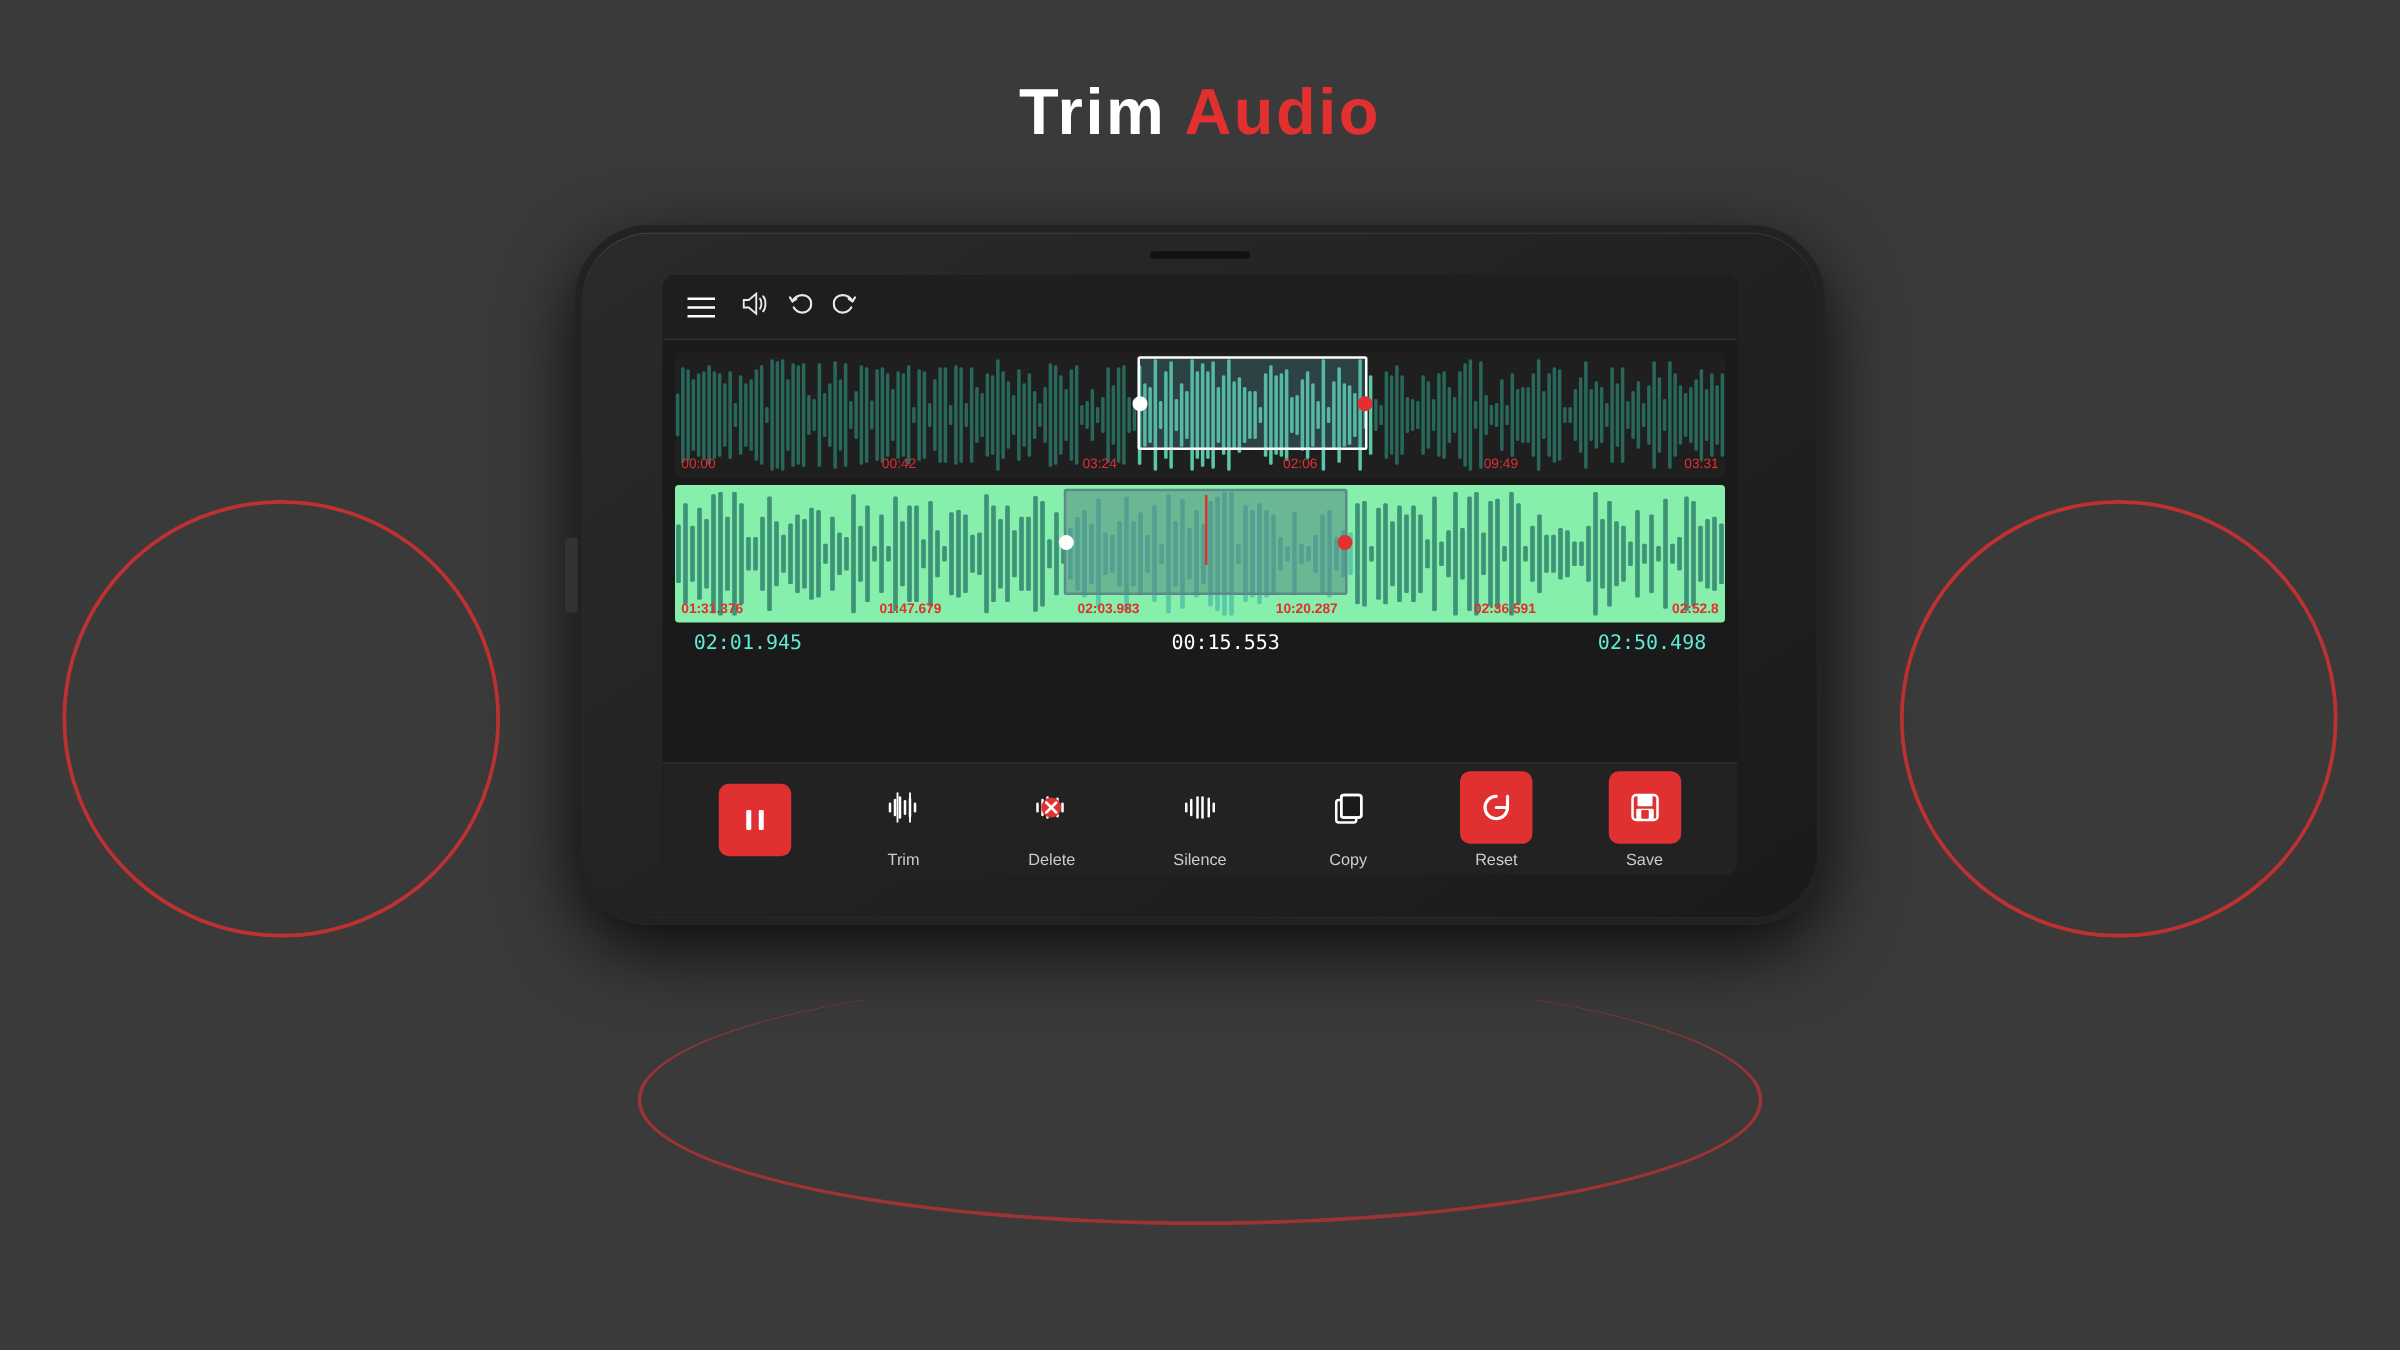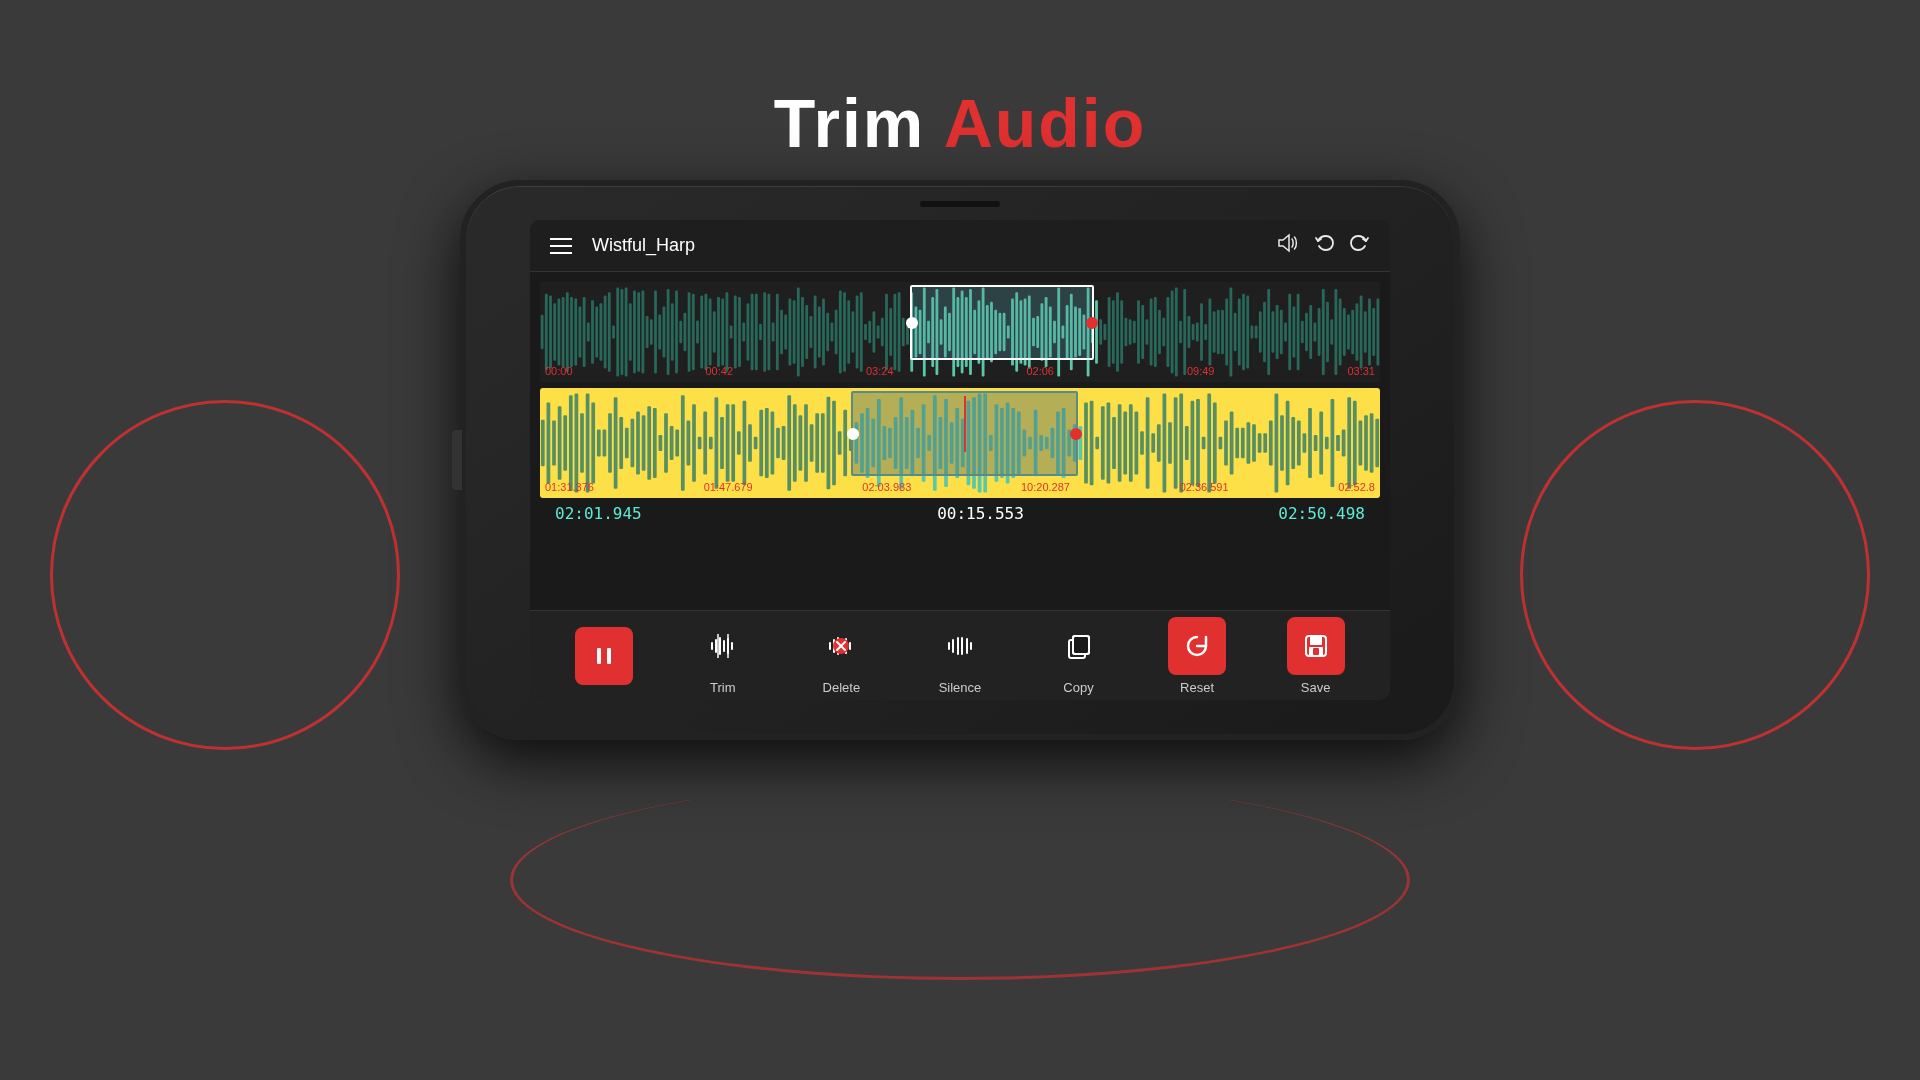--- a/index.html
+++ b/index.html
@@ -10,22 +10,22 @@
       font-family: 'Arial', sans-serif;
       overflow: hidden;
       position: relative;
       display: flex;
       flex-direction: column;
       align-items: center;
     }
 
     
     .page-title {
-      margin-top: 84px;
-      font-size: 68px;
+      margin-top: 60px;
+      font-size: 52px;
       font-weight: bold;
       color: white;
       letter-spacing: 2px;
     }
     .page-title .accent {
       color: #e03030;
     }
 
     
     .red-circle-left {
@@ -230,25 +230,26 @@
       transform: translateY(-50%);
       width: 12px;
       height: 12px;
       background: #e03030;
       border-radius: 50%;
     }
 
     
     .waveform-zoomed {
       height: 110px;
-      background: #fde047;
+      background: #86efac;
       border-radius: 3px;
       position: relative;
       overflow: hidden;
       margin-top: 6px;
+      font-weight: bold;
     }
 
     .selection-box-zoomed {
       position: absolute;
       top: 3px;
       left: 37%;
       width: 27%;
       bottom: 22px;
       border: 2px solid #5a8a8a;
       background: rgba(70, 100, 110, 0.4);
@@ -385,21 +386,20 @@
     <div class="side-button-left"></div>
 
     <div class="phone-screen">
 
       <div class="app-header">
         <div class="hamburger-icon">
           <span></span>
           <span></span>
           <span></span>
         </div>
-        <div class="app-title">Wistful_Harp</div>
         <div class="header-icons">
           <span class="header-icon">
             <svg width="22" height="20" viewBox="0 0 22 20" fill="none">
               <path d="M3 7H7L13 2V18L7 13H3V7Z" stroke="white" stroke-width="1.5" fill="none"></path>
               <path d="M16 6C17.5 7.5 17.5 12.5 16 14" stroke="white" stroke-width="1.5" stroke-linecap="round"></path>
               <path d="M18.5 4C21 6.5 21 13.5 18.5 16" stroke="white" stroke-width="1.5" stroke-linecap="round"></path>
             </svg>
           </span>
           <span class="header-icon">
             <svg width="20" height="20" viewBox="0 0 20 20" fill="none">

